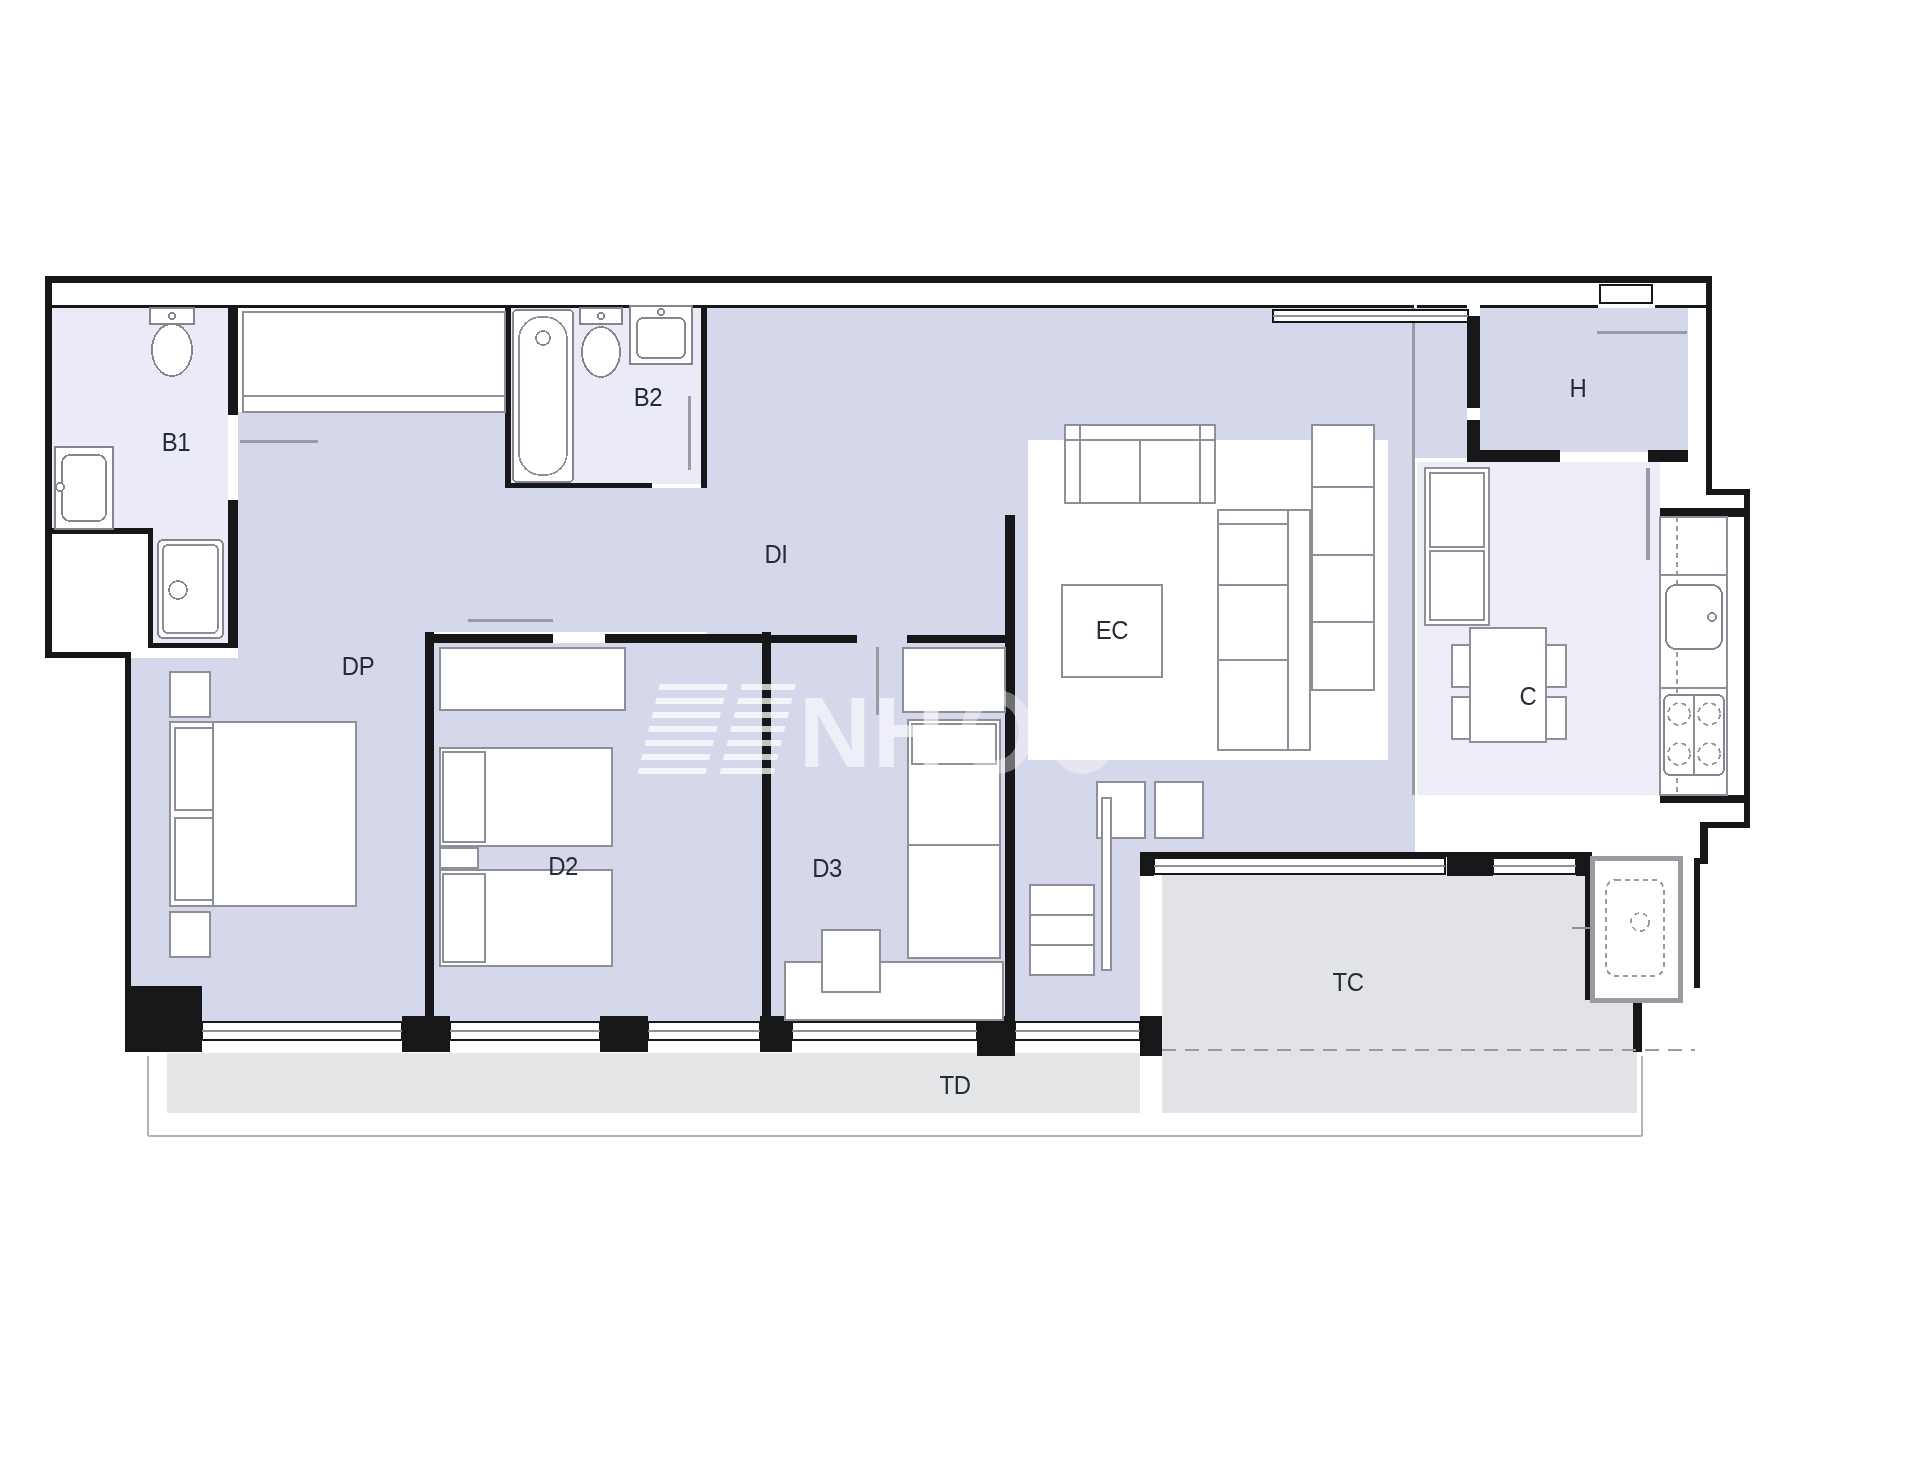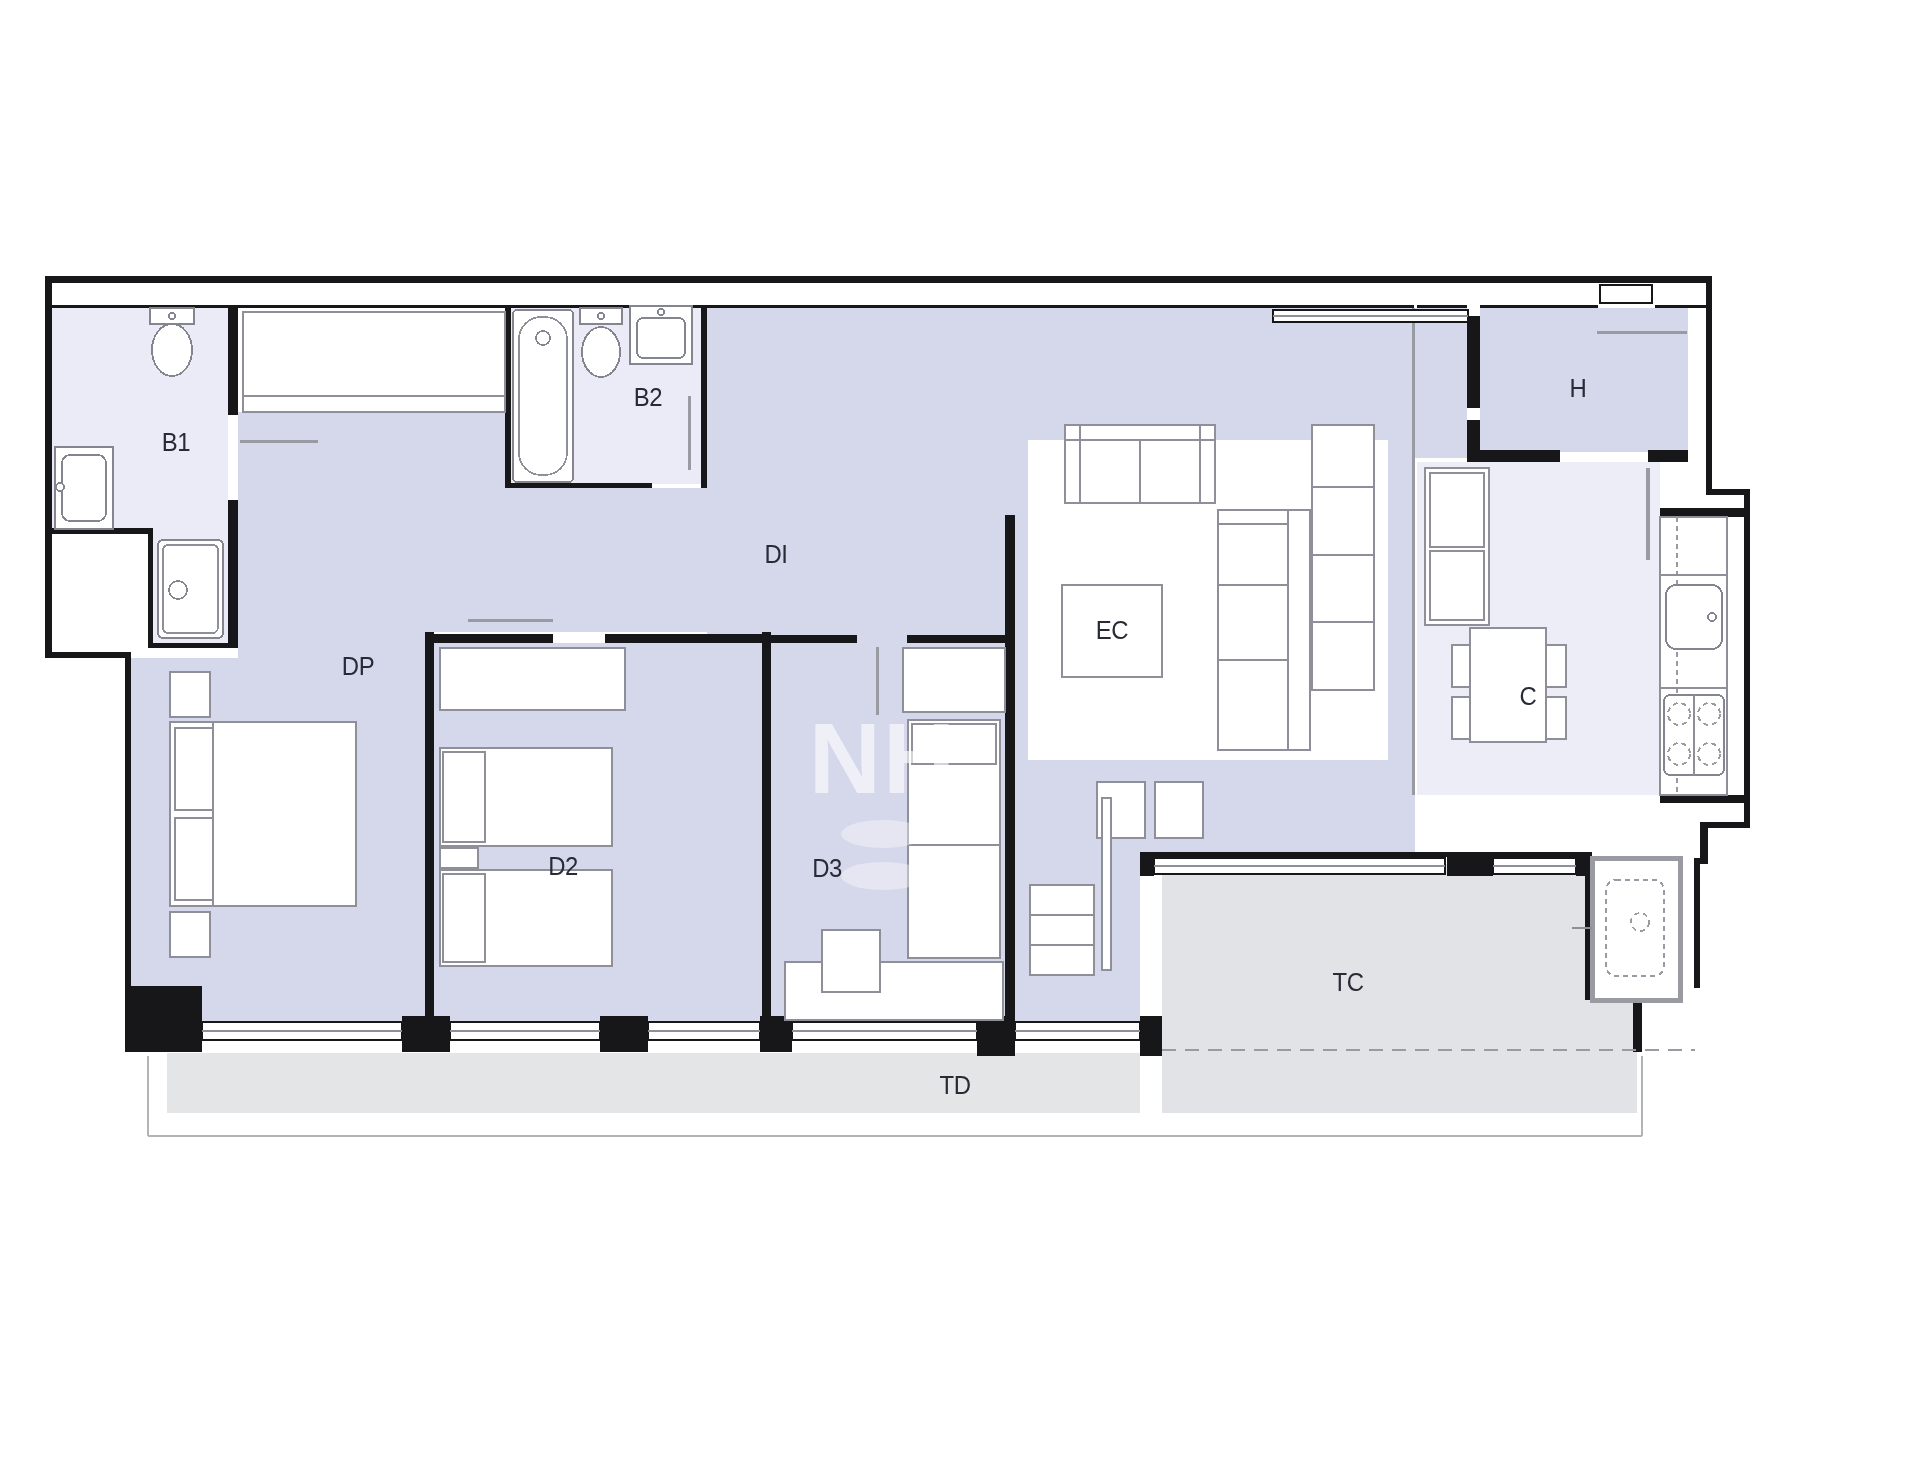--- a/index.html
+++ b/index.html
@@ -12,21 +12,21 @@
   .furnln{stroke:#8f8f99;stroke-width:1.6;fill:none;}
   .fix{fill:#ffffff;stroke:#85858f;stroke-width:1.8;}
   .win{fill:#ffffff;stroke:#17171a;stroke-width:2;}
   .winln{stroke:#8f8f99;stroke-width:1.5;}
   .dash{stroke:#9a9aa3;stroke-width:2.5;fill:none;stroke-dasharray:14 9;}
   .dashfix{stroke:#9a9aa3;stroke-width:1.8;fill:none;stroke-dasharray:5 4;}
   .edge{stroke:#b3b3b8;stroke-width:2;fill:none;}
   .room-label{position:absolute;transform:translate(-50%,-50%) scaleX(.92);
       font-size:26px;color:#262b36;letter-spacing:-.5px;white-space:nowrap;}
   #watermark{position:absolute;left:648px;top:682px;width:470px;height:100px;
-      display:flex;align-items:center;gap:14px;pointer-events:none;flex-direction:column;}
+      display:flex;align-items:center;gap:14px;pointer-events:none;}
   .wm-stripe{width:88px;height:96px;transform:skewX(-14deg);
       background:repeating-linear-gradient(to bottom,rgba(255,255,255,.75) 0 6px,rgba(255,255,255,0) 6px 14px);}
   .wm-stripe2{width:70px;}
   .wm-text{font-size:100px;font-weight:700;color:rgba(255,255,255,.62);letter-spacing:2px;line-height:96px;}
   .wm-dot{width:56px;height:56px;border:14px solid rgba(255,255,255,.38);border-radius:50%;}
 </style>
 </head>
 <body>
 
 <div id="stage">

